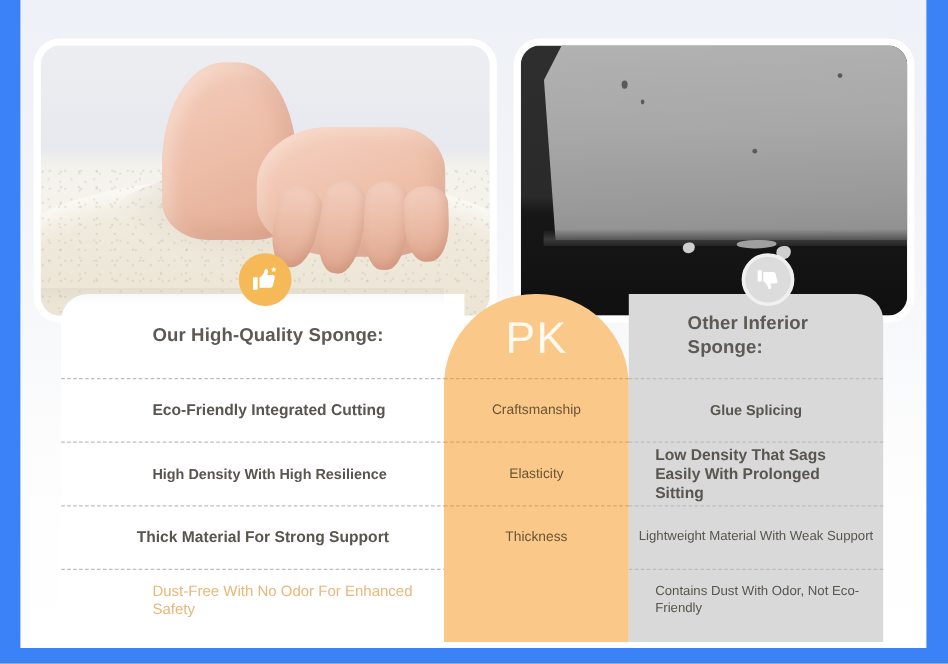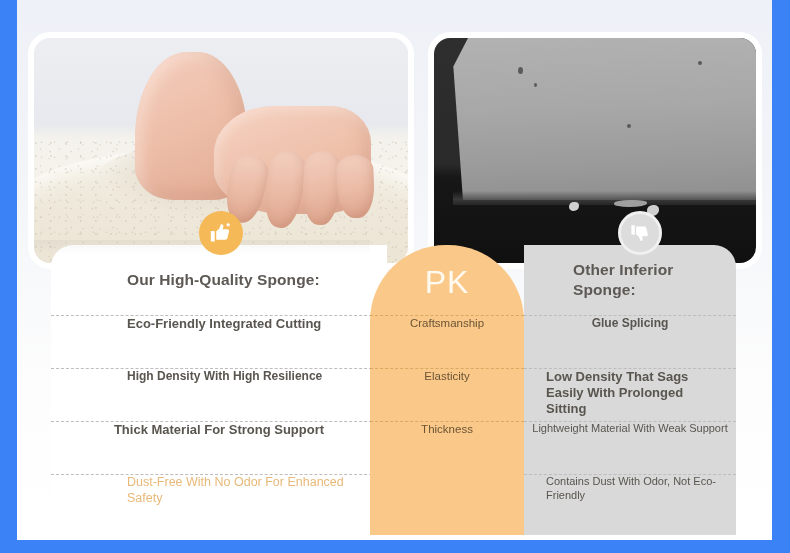--- a/index.html
+++ b/index.html
@@ -177,33 +177,33 @@
     line-height: 1.28;
     letter-spacing: .1px;
   }
   #col-left  .hdr { padding-left: 76px; }
   #col-right .hdr { padding-left: 49px; }
   #pk-label {
     position: absolute;
     left: 0; right: 0; top: 0; height: 70px;
     display: flex; align-items: center; justify-content: center;
     color: #fffaf0;
-    font-size: 32px;
+    font-size: 37px;
     font-weight: 400;
     letter-spacing: 1px;
     padding-top: 4px;
   }
 
   
   .rows { position: absolute; left: 0; right: 0; top: 70px; bottom: 0; }
   .row {
     position: relative;
     height: 53px;
     display: flex;
-    align-items: flex-start;
+    align-items: center;
     border-top: 1px dashed #bdbdbd;
   }
   #col-center .row { border-top: 1px dashed #d8a961; }
 
   .cell {
     line-height: 1.24;
     color: #59554f;
   }
   
   #col-left .row { justify-content: flex-start; }

